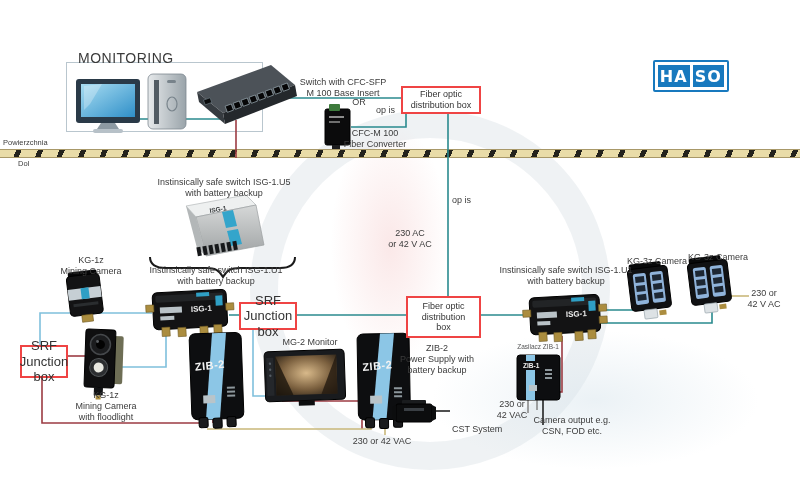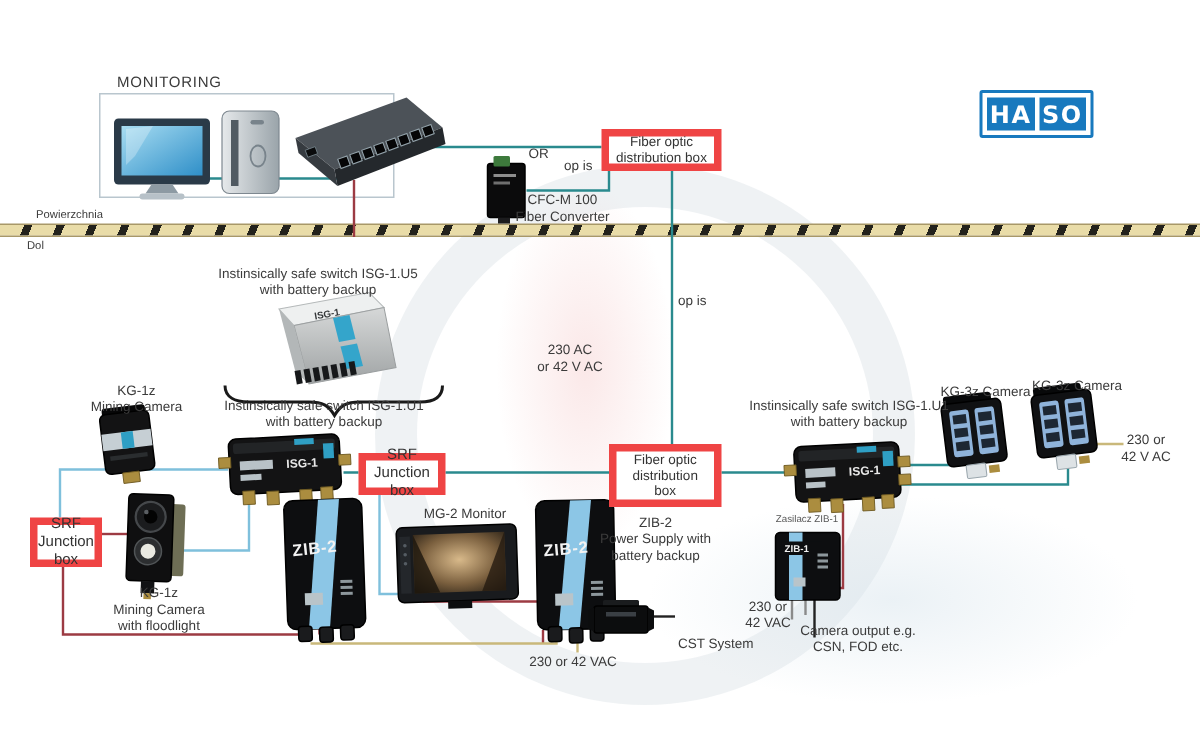--- a/index.html
+++ b/index.html
@@ -6,24 +6,24 @@
   html,body{background:#fff}
   #canvas{position:relative;width:800px;height:500px;background:#ffffff;overflow:hidden;
           font-family:"Liberation Sans",sans-serif;}
   .wm{position:absolute;pointer-events:none}
   svg.layer{position:absolute;left:0;top:0}
   .lbl{position:absolute;font-size:9px;line-height:1.2;color:#3b3b3b;white-space:pre-line;
        text-align:center;transform:translateX(-50%)}
   .lbl.small{font-size:7.5px}
   .lbl.tiny{font-size:6.5px;color:#555}
   .lbl.la{transform:none;text-align:left}
-  .wbox{position:absolute;background:#fff;border:5px solid #ef4444;display:flex;align-items:center;
+  .wbox{position:absolute;background:#fff;border:2px solid #ef4444;display:flex;align-items:center;
         justify-content:center;text-align:center;white-space:pre-line;color:#333;
         font-size:9px;line-height:1.2}
-  .wbox.small{font-size:10px}
+  .wbox.small{font-size:13px}
   #band{position:absolute;left:0;top:149px;width:800px;height:9px;
         background:repeating-linear-gradient(112deg,#e9dca8 0 15px,#23221c 15px 20px);
         border-top:1px solid #a89868;border-bottom:1px solid #a89868}
   #monitoring-box{position:absolute;left:66px;top:62px;width:197px;height:70px;
         border:1px solid #b9c6ce;background:transparent}
   #logo{position:absolute;left:653px;top:60px;width:76px;height:32px;border:2px solid #1879be;
         border-radius:2px;background:#fff;display:flex;gap:3px;padding:3px}
   #logo .tile{flex:1;background:#1879be;color:#fff;display:flex;align-items:center;justify-content:center;
         font-weight:bold;font-size:16px;letter-spacing:1px;font-family:"DejaVu Sans",sans-serif}
 </style>
@@ -325,39 +325,41 @@
   <div class="wbox" style="left:401px;top:86px;width:80px;height:28px">Fiber optic
 distribution box</div>
   <div class="wbox" style="left:406px;top:296px;width:75px;height:42px">Fiber optic
 distribution
 box</div>
   <div class="wbox small" style="left:20px;top:345px;width:48px;height:33px">SRF
 Junction box</div>
   <div class="wbox small" style="left:239px;top:302px;width:58px;height:28px">SRF
 Junction box</div>
 
-  <div class="lbl la" style="left:78px;top:50px;font-size:10px;letter-spacing:.5px">MONITORING</div>
+  <div class="lbl la" style="left:78px;top:50px;font-size:14px;letter-spacing:.5px">MONITORING</div>
+  <div class="lbl" style="left:343px;top:77px">Switch with CFC-SFP
+M 100 Base Insert</div>
   <div class="lbl" style="left:359px;top:97px">OR</div>
   <div class="lbl" style="left:375px;top:128px">CFC-M 100
 Fiber Converter</div>
   <div class="lbl la" style="left:376px;top:105px">op is</div>
   <div class="lbl la" style="left:452px;top:195px">op is</div>
-  <div class="lbl la small" style="left:24px;top:138px">Powierzchnia</div>
+  <div class="lbl la small" style="left:3px;top:138px">Powierzchnia</div>
   <div class="lbl la small" style="left:18px;top:159px">Dol</div>
-  <div class="lbl" style="left:212px;top:177px">Instinsically safe switch ISG-1.U5
+  <div class="lbl" style="left:224px;top:177px">Instinsically safe switch ISG-1.U5
 with battery backup</div>
   <div class="lbl" style="left:216px;top:265px">Instinsically safe switch ISG-1.U1
 with battery backup</div>
   <div class="lbl" style="left:91px;top:255px">KG-1z
 Mining Camera</div>
   <div class="lbl" style="left:106px;top:390px">KG-1z
 Mining Camera
 with floodlight</div>
   <div class="lbl" style="left:310px;top:337px">MG-2 Monitor</div>
-  <div class="lbl" style="left:380px;top:228px">230 AC
+  <div class="lbl" style="left:410px;top:228px">230 AC
 or 42 V AC</div>
   <div class="lbl" style="left:437px;top:343px">ZIB-2
 Power Supply with
 battery backup</div>
   <div class="lbl la" style="left:452px;top:424px">CST System</div>
   <div class="lbl" style="left:382px;top:436px">230 or 42 VAC</div>
   <div class="lbl" style="left:566px;top:265px">Instinsically safe switch ISG-1.U1
 with battery backup</div>
   <div class="lbl" style="left:657px;top:256px">KG-3z Camera</div>
   <div class="lbl" style="left:718px;top:252px">KG-3z Camera</div>

